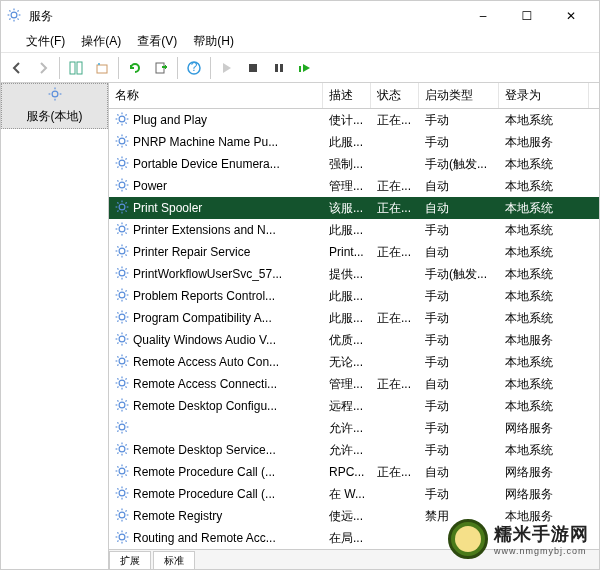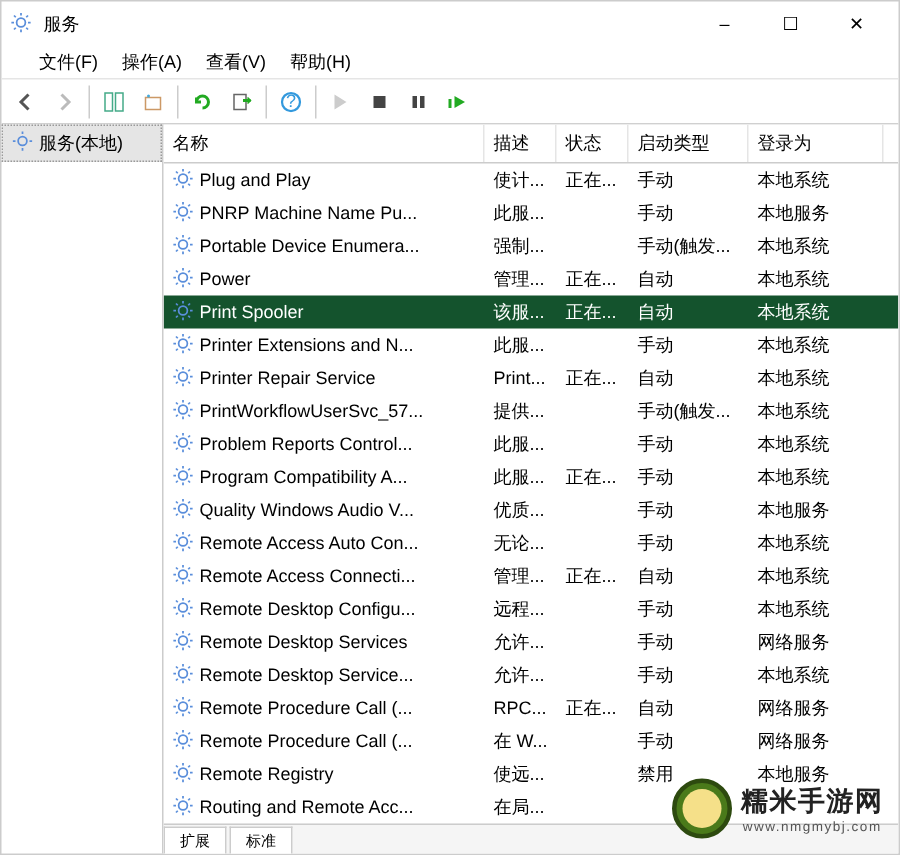--- a/index.html
+++ b/index.html
@@ -12,21 +12,21 @@
 
 .menubar { display: flex; align-items: center; height: 22px; padding: 0 17px; border-bottom: 1px solid #e5e5e5; }
 .menubar .menu-item { padding: 2px 8px; cursor: default; }
 
 .toolbar { display: flex; align-items: center; height: 30px; padding: 2px 4px; border-bottom: 1px solid #d0d0d0; gap: 2px; }
 .toolbar .tbtn { width: 24px; height: 24px; display: flex; align-items: center; justify-content: center; border: 1px solid transparent; }
 .toolbar .sep { width: 1px; height: 22px; background: #ccc; margin: 0 2px; }
 
 .body { display: flex; height: calc(570px - 30px - 22px - 30px); }
 .sidebar { width: 108px; border-right: 1px solid #ccc; }
-.sidebar .tree-item { display: flex; align-items: center; gap: 4px; padding: 3px 6px; }
+.sidebar .tree-item { display: flex; align-items: center; gap: 4px; padding: 3px 6px; flex-direction: column; }
 .sidebar .tree-item.sel { background: #e5e5e5; border: 1px dotted #999; }
 
 .main { flex: 1; display: flex; flex-direction: column; overflow: hidden; }
 .grid-header { display: flex; border-bottom: 1px solid #ccc; background: #fff; }
 .grid-header .col { padding: 4px 6px; border-right: 1px solid #e5e5e5; font-weight: normal; color: #000; white-space: nowrap; overflow: hidden; }
 
 .grid-body { flex: 1; overflow-y: auto; overflow-x: hidden; }
 .row { display: flex; height: 22px; align-items: center; cursor: default; }
 .row .cell { padding: 0 6px; white-space: nowrap; overflow: hidden; text-overflow: ellipsis; }
 .row.selected { background: #14532d; color: #fff; }
@@ -35,21 +35,21 @@
 .c-desc  { width: 48px; }
 .c-state { width: 48px; }
 .c-start { width: 80px; }
 .c-logon { width: 90px; }
 
 .bottom-tabs { display: flex; border-top: 1px solid #ccc; background: #f5f5f5; height: 22px; align-items: center; }
 .bottom-tabs .tab { padding: 2px 10px; border: 1px solid #ccc; border-bottom: none; margin-right: 2px; background: #fff; font-size: 10px; }
 
 svg.gear { width: 14px; height: 14px; }
 
-.watermark-logo { position: absolute; right: 10px; bottom: 10px; display: flex; align-items: center; gap: 6px; pointer-events: none; text-align: center; }
+.watermark-logo { position: absolute; right: 10px; bottom: 10px; display: flex; align-items: center; gap: 6px; pointer-events: none; }
 .watermark-logo .badge { width: 40px; height: 40px; border-radius: 50%; background: #4a7a1a; border: 3px solid #2d4a0f; display: flex; align-items: center; justify-content: center; }
 .watermark-logo .badge-inner { width: 26px; height: 26px; border-radius: 50%; background: #f5e089; }
 .watermark-logo .txt { display: flex; flex-direction: column; }
 .watermark-logo .txt .cn { font-size: 18px; font-weight: bold; color: #222; letter-spacing: 1px; }
 .watermark-logo .txt .en { font-size: 9px; color: #555; letter-spacing: 1px; }
 </style>
 </head>
 <body>
 
 <div class="titlebar">
@@ -498,21 +498,20 @@
                   <line x1="12" y1="1" x2="12" y2="4"></line>
                   <line x1="12" y1="20" x2="12" y2="23"></line>
                   <line x1="1" y1="12" x2="4" y2="12"></line>
                   <line x1="20" y1="12" x2="23" y2="12"></line>
                   <line x1="4" y1="4" x2="6" y2="6"></line>
                   <line x1="18" y1="18" x2="20" y2="20"></line>
                   <line x1="4" y1="20" x2="6" y2="18"></line>
                   <line x1="18" y1="6" x2="20" y2="4"></line>
                 </g>
               </svg></span>
-            <span>Remote Desktop Services</span>
           </div>
           <div class="cell c-desc">允许...</div>
           <div class="cell c-state"></div>
           <div class="cell c-start">手动</div>
           <div class="cell c-logon">网络服务</div>
         </div>
         <div class="row">
           <div class="cell c-name">
             <span><svg class="gear" viewBox="0 0 24 24">
                 <circle cx="12" cy="12" r="5" fill="none" stroke="#5a8edb" stroke-width="2"></circle>

